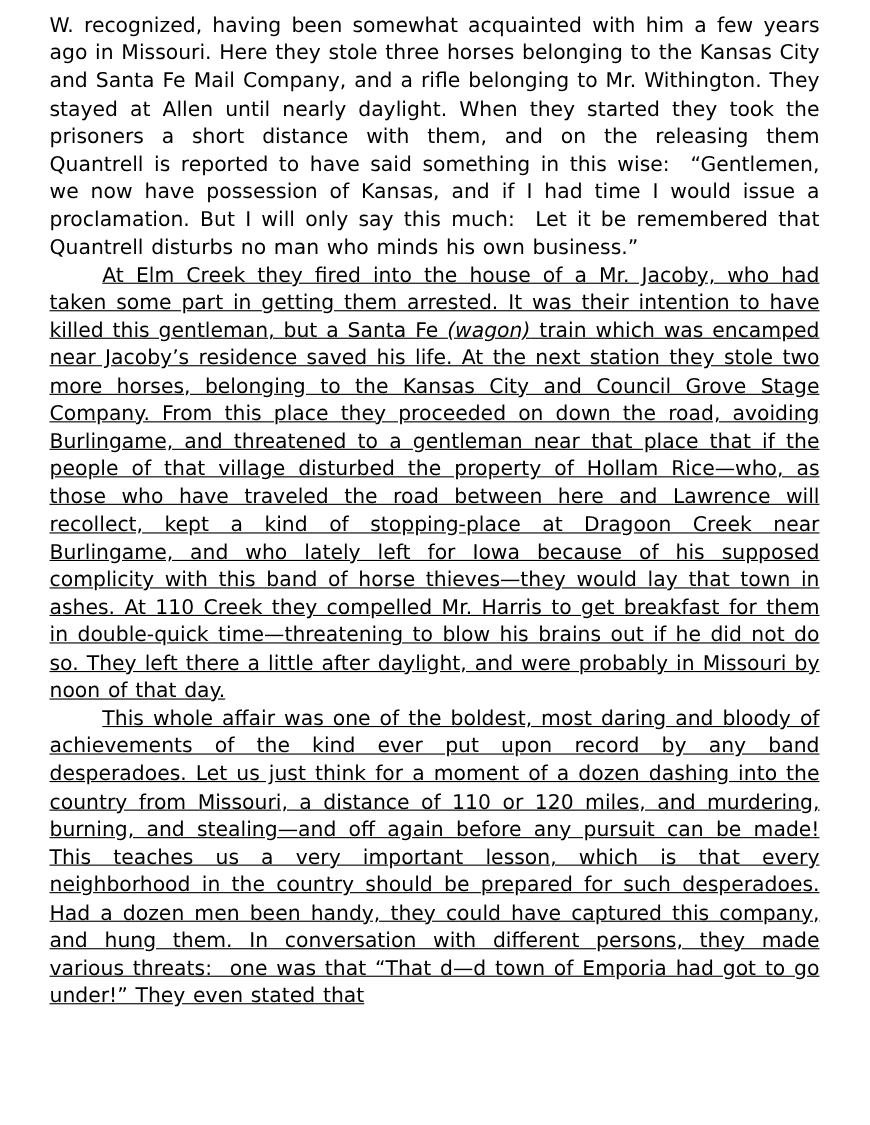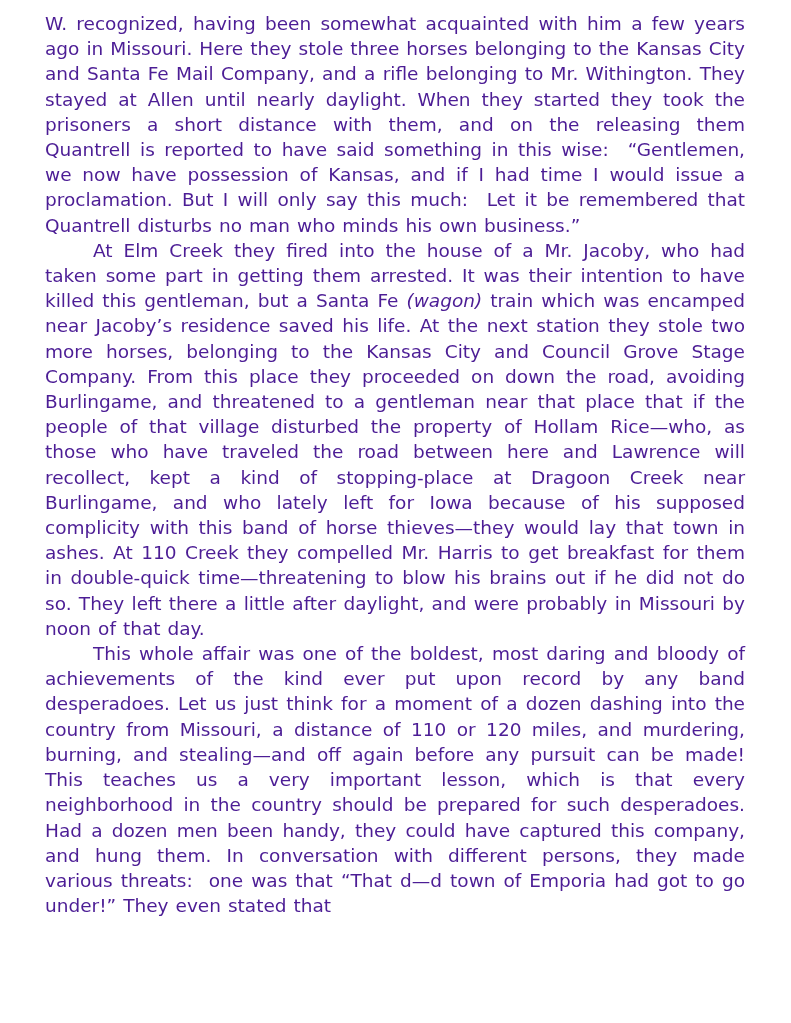--- a/index.html
+++ b/index.html
@@ -11,30 +11,31 @@
     position: relative;
     width: 791px;
     height: 1023px;
     background: #ffffff;
     overflow: hidden;
     box-sizing: border-box;
     padding: 11px 46px 0 45px;
     font-family: "DejaVu Sans", "Liberation Sans", sans-serif;
     font-size: 18.5px;
     line-height: 25.2px;
-    color: #4c1d95;
+    color: #000000;
   }
   .page p {
     margin: 0;
     text-align: justify;
     text-justify: inter-word;
     word-spacing: 0.06em;
   }
   .page p.indent {
     text-indent: 48px;
+    text-decoration: underline;
   }
   .italic {
     font-style: italic;
   }
 </style>
 </head>
 <body>
 
 <div class="page">
   <p>W. recognized, having been somewhat acquainted with him a few years ago in Missouri. Here they stole three horses belonging to the Kansas City and Santa Fe Mail Company, and a rifle belonging to Mr. Withington. They stayed at Allen until nearly daylight. When they started they took the prisoners a short distance with them, and on the releasing them Quantrell is reported to have said something in this wise:&nbsp; “Gentlemen, we now have possession of Kansas, and if I had time I would issue a proclamation. But I will only say this much:&nbsp; Let it be remembered that Quantrell disturbs no man who minds his own business.”</p>

